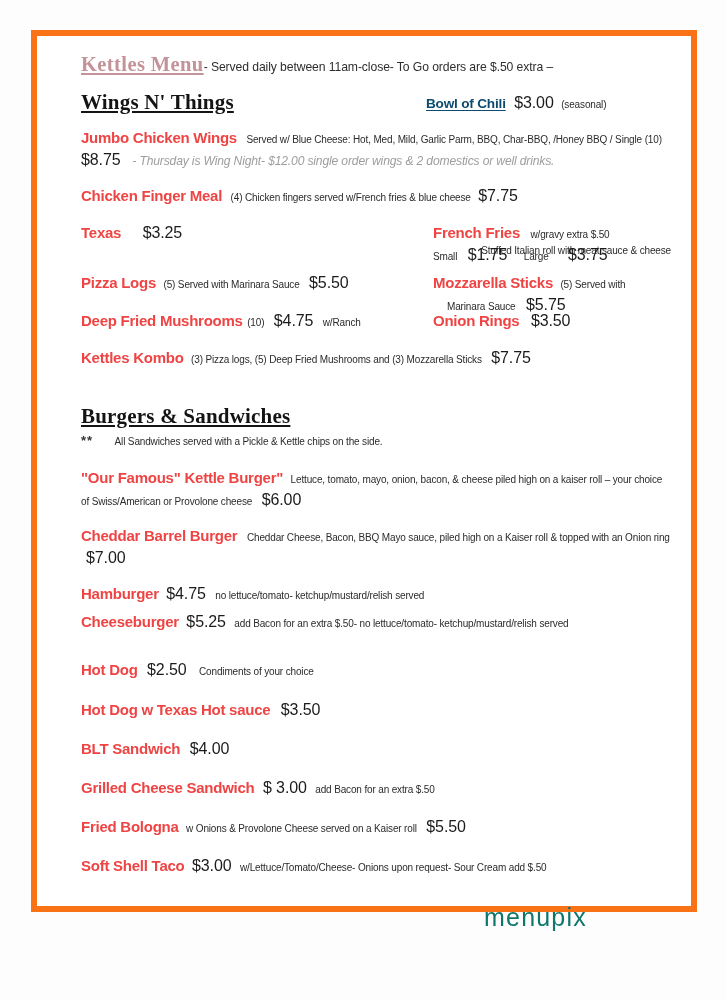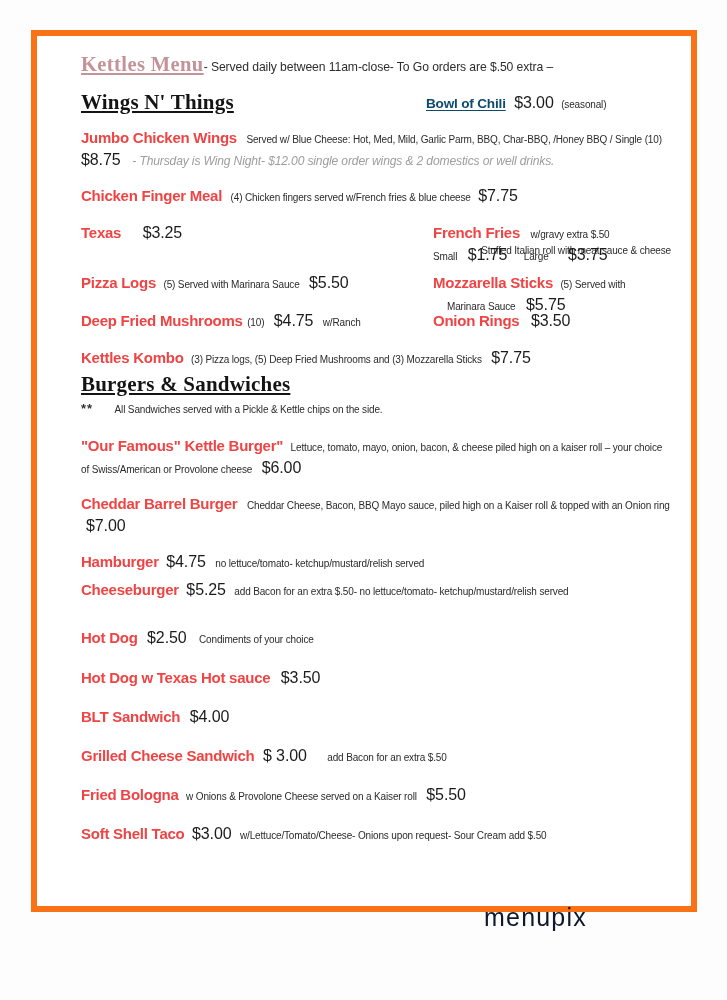--- a/index.html
+++ b/index.html
@@ -115,21 +115,21 @@
     color: #333;
     letter-spacing: 1px;
   }
 
   
   #watermark {
     position: absolute;
     left: 484px; top: 903px;
     font-size: 25px;
     font-family: "Liberation Sans", sans-serif;
-    color: #0f172a;
+    color: #0f766e;
     letter-spacing: 1.2px;
     user-select: none;
   }
 </style>
 </head>
 <body>
 
 <div id="page">
   <div id="sheet">
     <div id="inner">
@@ -206,21 +206,21 @@
           <span class="desc" style="">(10)</span>
           <span class="price" style="margin-left:5px;">$4.75</span>
           <span class="desc" style="margin-left:5px;">w/Ranch</span>
         </div>
         <div class="col-r">
           <span class="item-name">Onion Rings</span>
           <span class="price" style="margin-left:7px;">$3.50</span>
         </div>
       </div>
 
-      <div class="block lh" style="margin-bottom:4px;">
+      <div class="block lh" style="margin-bottom:36px;">
         <span class="item-name">Kettles Kombo</span>
         <span class="desc" style="margin-left:3px;">(3) Pizza logs, (5) Deep Fried Mushrooms and (3) Mozzarella Sticks</span>
         <span class="price" style="margin-left:5px;">$7.75</span>
       </div>
 
       <div style="margin-bottom:2px;">
         <span class="section-head">Burgers &amp; Sandwiches</span>
       </div>
       <div class="lh" style="margin-bottom:16px;">
         <span class="stars">**</span>
@@ -264,21 +264,21 @@
 
 
       <div class="block lh" style="margin-bottom:17px;">
         <span class="item-name">BLT Sandwich</span>
         <span class="price" style="margin-left:5px;">$4.00</span>
       </div>
 
       <div class="block lh" style="margin-bottom:17px;">
         <span class="item-name">Grilled Cheese Sandwich</span>
         <span class="price" style="margin-left:4px;">$ 3.00</span>
-        <span class="desc" style="margin-left:16px;">add Bacon for an extra $.50</span>
+        <span class="desc" style="margin-left:4px;">add Bacon for an extra $.50</span>
       </div>
 
       <div class="block lh" style="margin-bottom:17px;">
         <span class="item-name">Fried Bologna</span>
         <span class="desc" style="margin-left:3px;">w Onions &amp; Provolone Cheese served on a Kaiser roll</span>
         <span class="price" style="margin-left:5px;">$5.50</span>
       </div>
 
       <div class="block lh">
         <span class="item-name">Soft Shell Taco</span>

